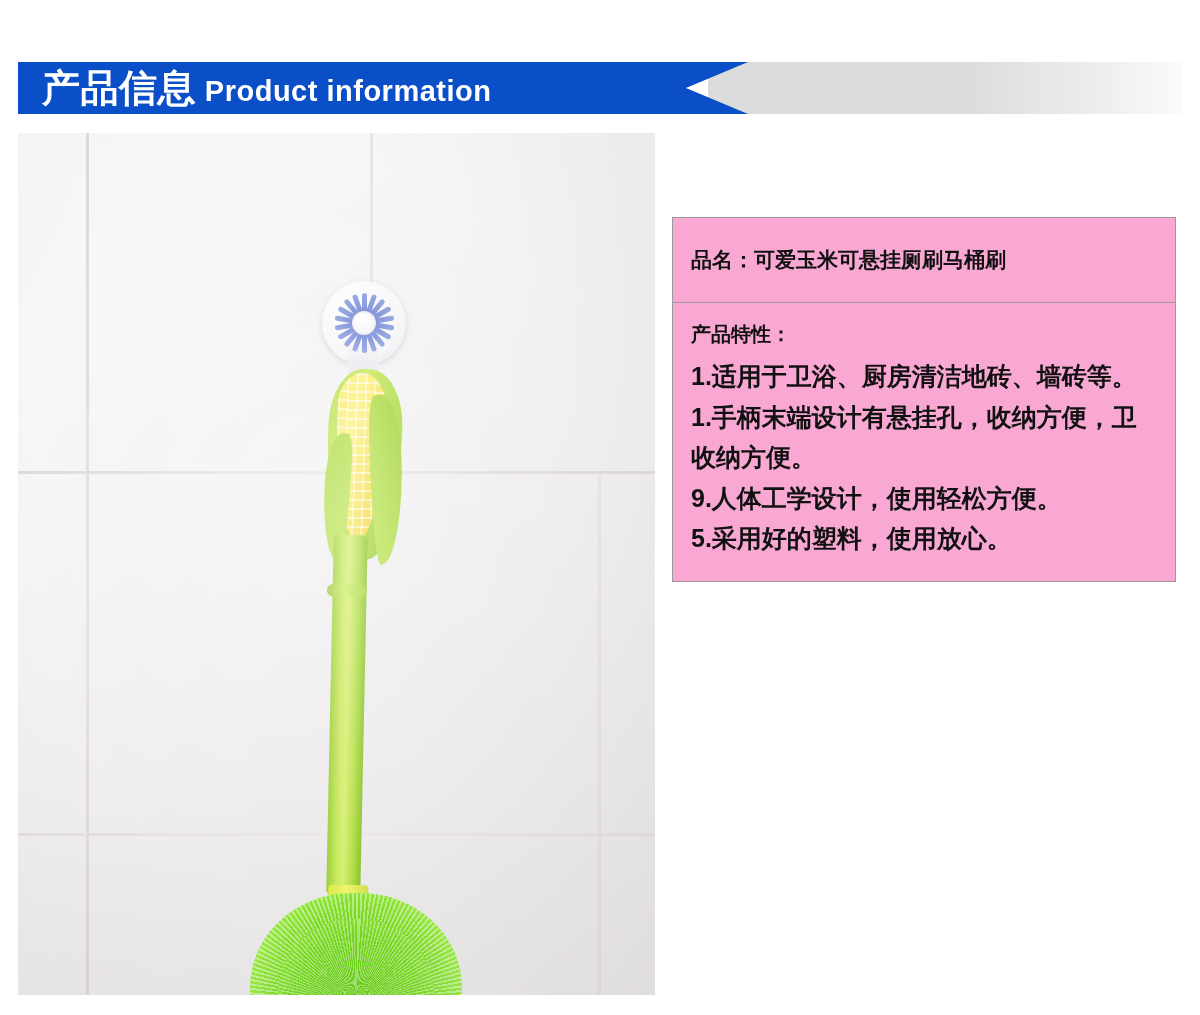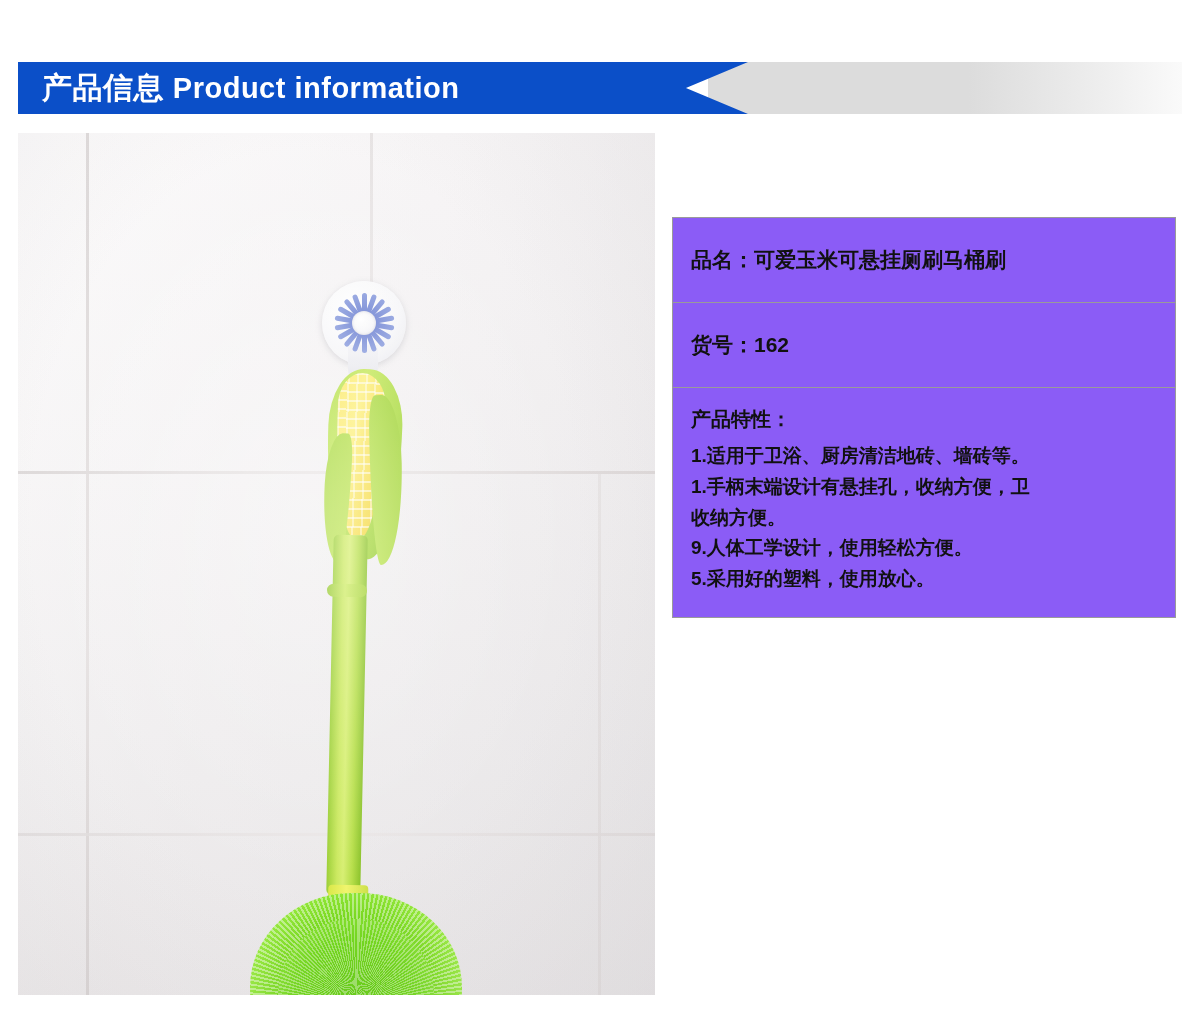--- a/index.html
+++ b/index.html
@@ -47,21 +47,21 @@
     left: 24px;
     top: 0;
     height: 52px;
     line-height: 52px;
     color: #ffffff;
     font-size: 30px;
     font-weight: bold;
     letter-spacing: 0.5px;
     white-space: nowrap;
   }
-  .banner-title .cn { font-size: 30px; }
+  .banner-title .cn { font-size: 38px; }
   .banner-title .en { font-size: 29px; }
 
   
   .photo {
     position: absolute;
     left: 18px;
     top: 133px;
     width: 637px;
     height: 862px;
     overflow: hidden;
@@ -231,21 +231,21 @@
   }
 
   
   .spec-table {
     position: absolute;
     left: 672px;
     top: 217px;
     width: 504px;
     border: 1px solid #9a9a9a;
     border-collapse: collapse;
-    background: #8b5cf6;
+    background: #f9a8d4;
   }
   .spec-table td {
     border: 1px solid #9a9a9a;
     padding: 0 0 0 18px;
     font-size: 21px;
     color: #111111;
     font-weight: bold;
     vertical-align: middle;
   }
   .spec-row td { height: 84px; }
@@ -254,21 +254,21 @@
     height: auto !important;
     vertical-align: top;
   }
   .feat-title {
     font-size: 20px;
     font-weight: bold;
     color: #111111;
     margin-bottom: 8px;
   }
   .feat-line {
-    font-size: 19px;
+    font-size: 25px;
     font-weight: bold;
     color: #111111;
     line-height: 1.62;
   }
 </style>
 </head>
 <body>
 
 <div class="banner-wrap">
   <div class="banner-gray"></div>
@@ -326,23 +326,20 @@
   </div>
 
   <div class="photo-vignette"></div>
 </div>
 
 <table class="spec-table">
   <tbody>
     <tr class="spec-row">
       <td><span>品名：</span><span>可爱玉米可悬挂厕刷马桶刷</span></td>
     </tr>
-    <tr class="spec-row">
-      <td><span>货号：</span><span>162</span></td>
-    </tr>
     <tr>
       <td class="feat-cell">
         <div class="feat-title">产品特性：</div>
         <div class="feat-line">1.适用于卫浴、厨房清洁地砖、墙砖等。</div>
         <div class="feat-line">1.手柄末端设计有悬挂孔，收纳方便，卫</div>
         <div class="feat-line">收纳方便。</div>
         <div class="feat-line">9.人体工学设计，使用轻松方便。</div>
         <div class="feat-line">5.采用好的塑料，使用放心。</div>
       </td>
     </tr>

